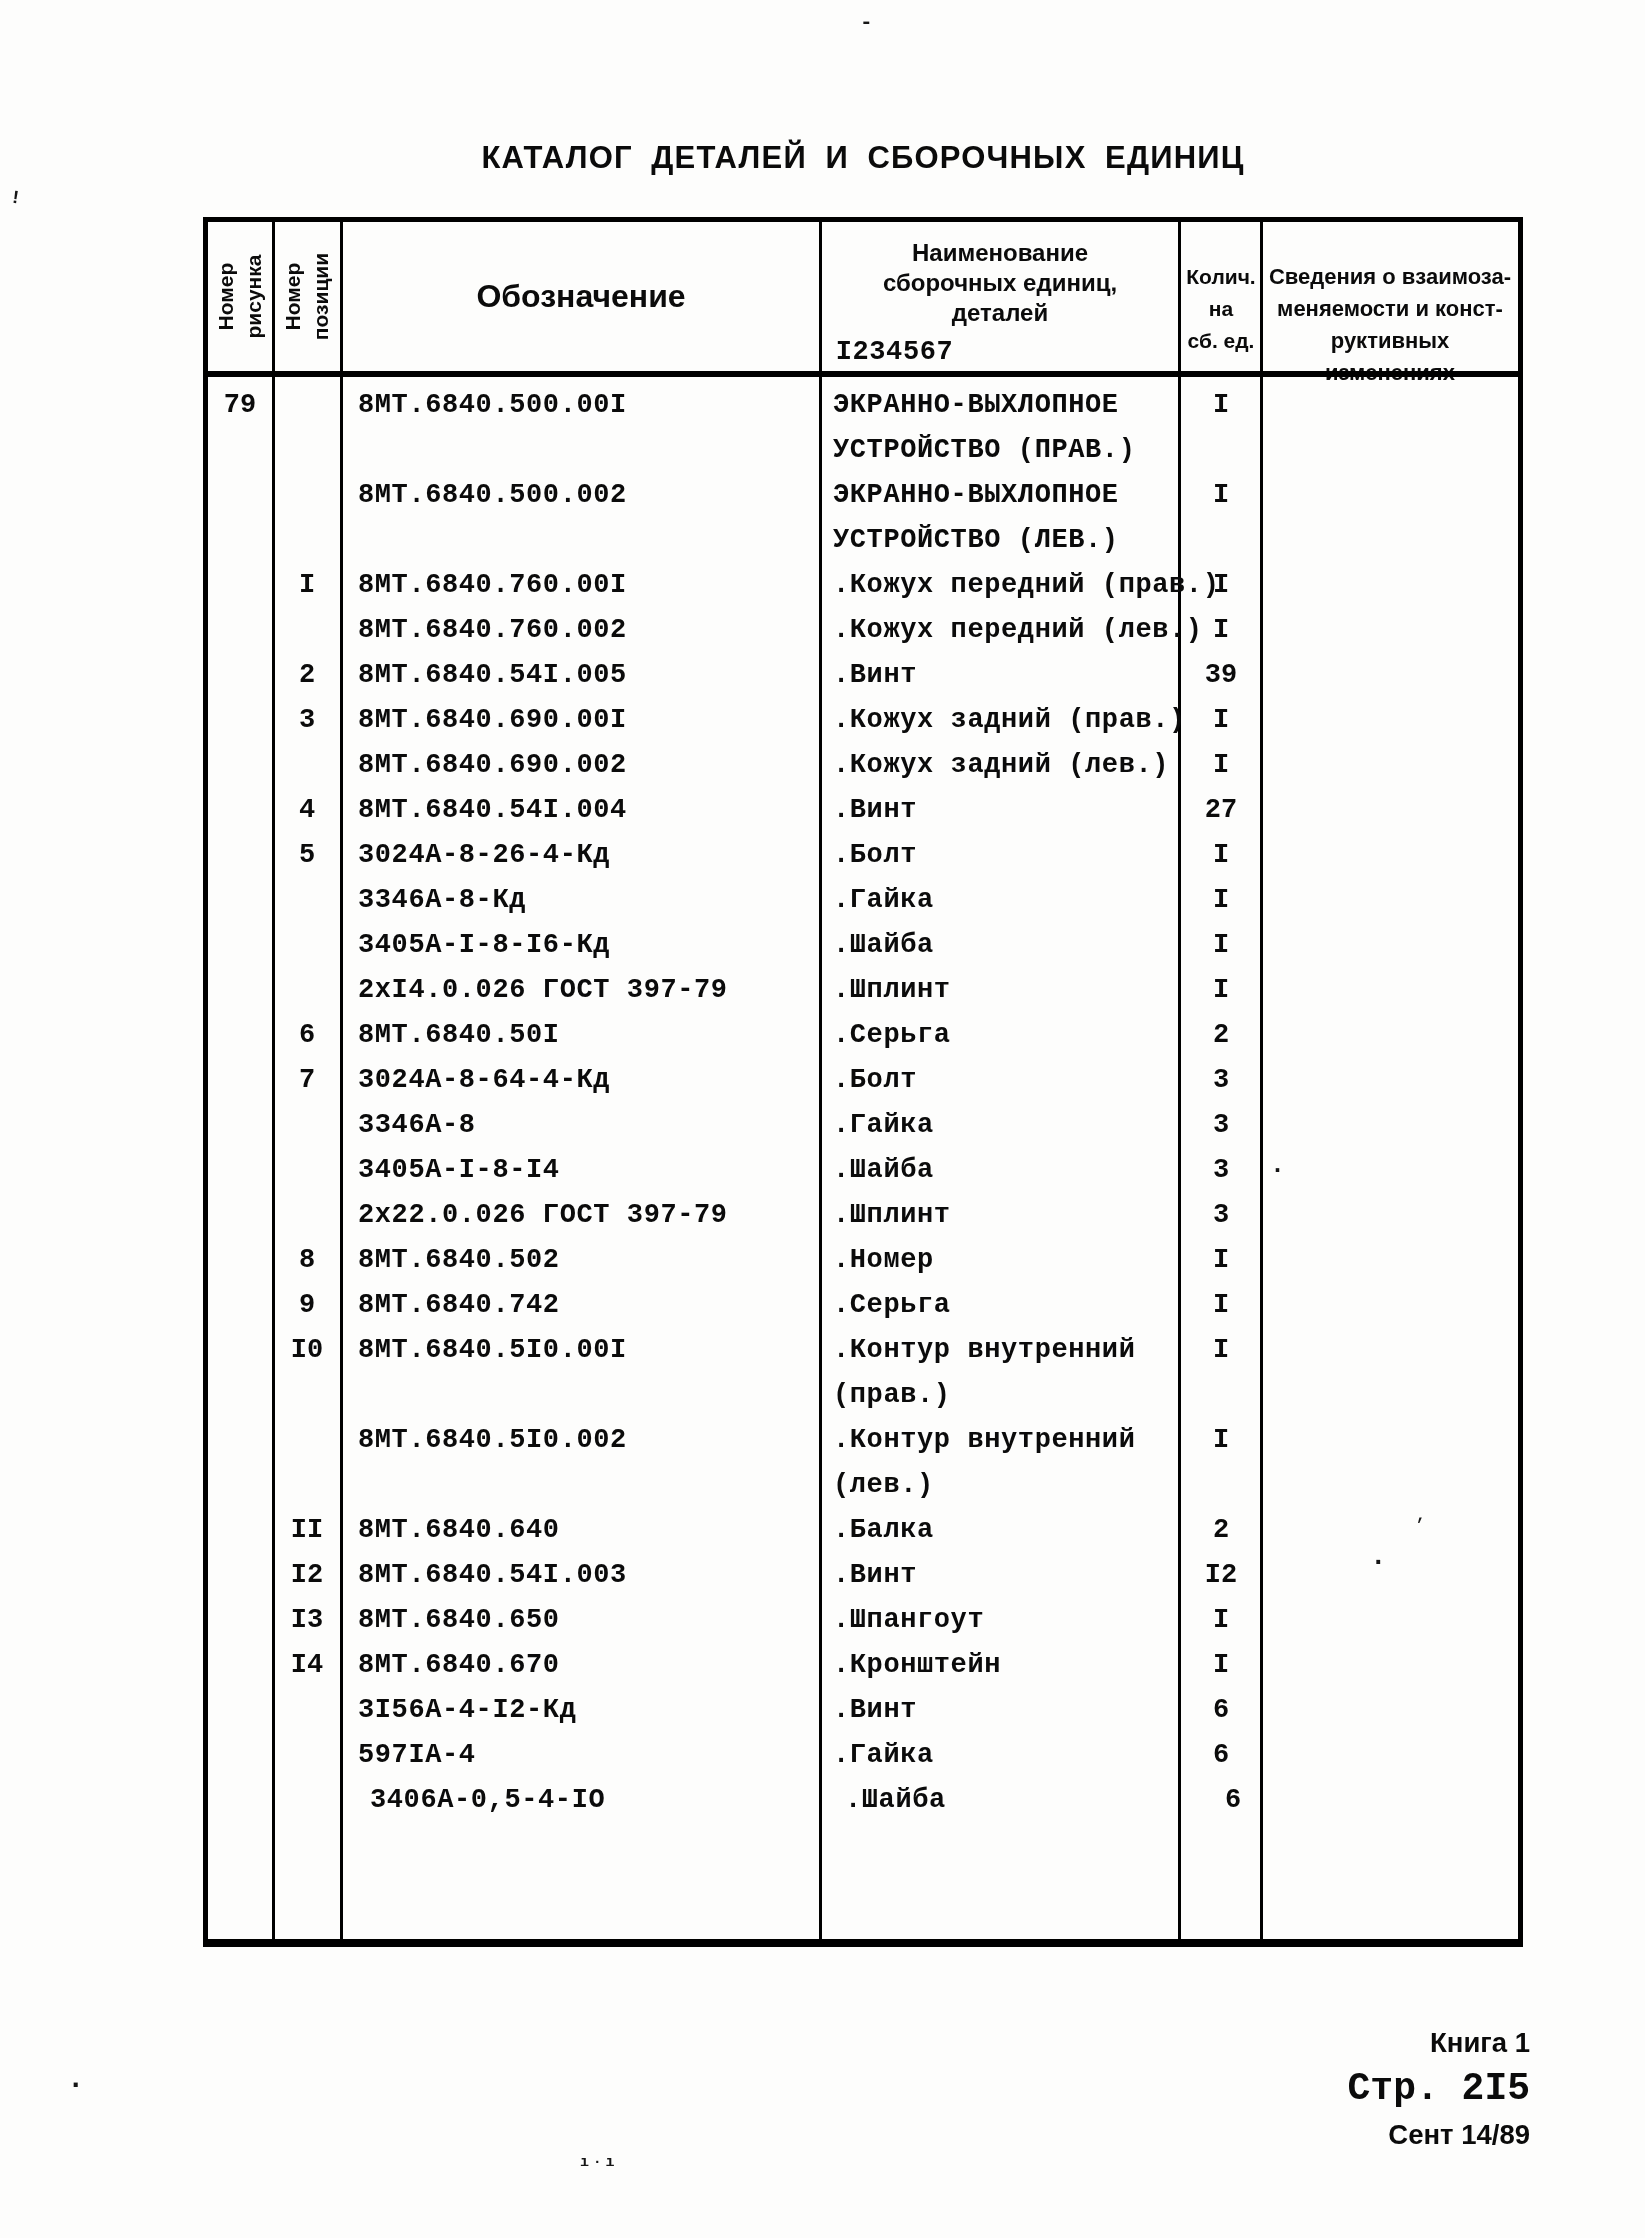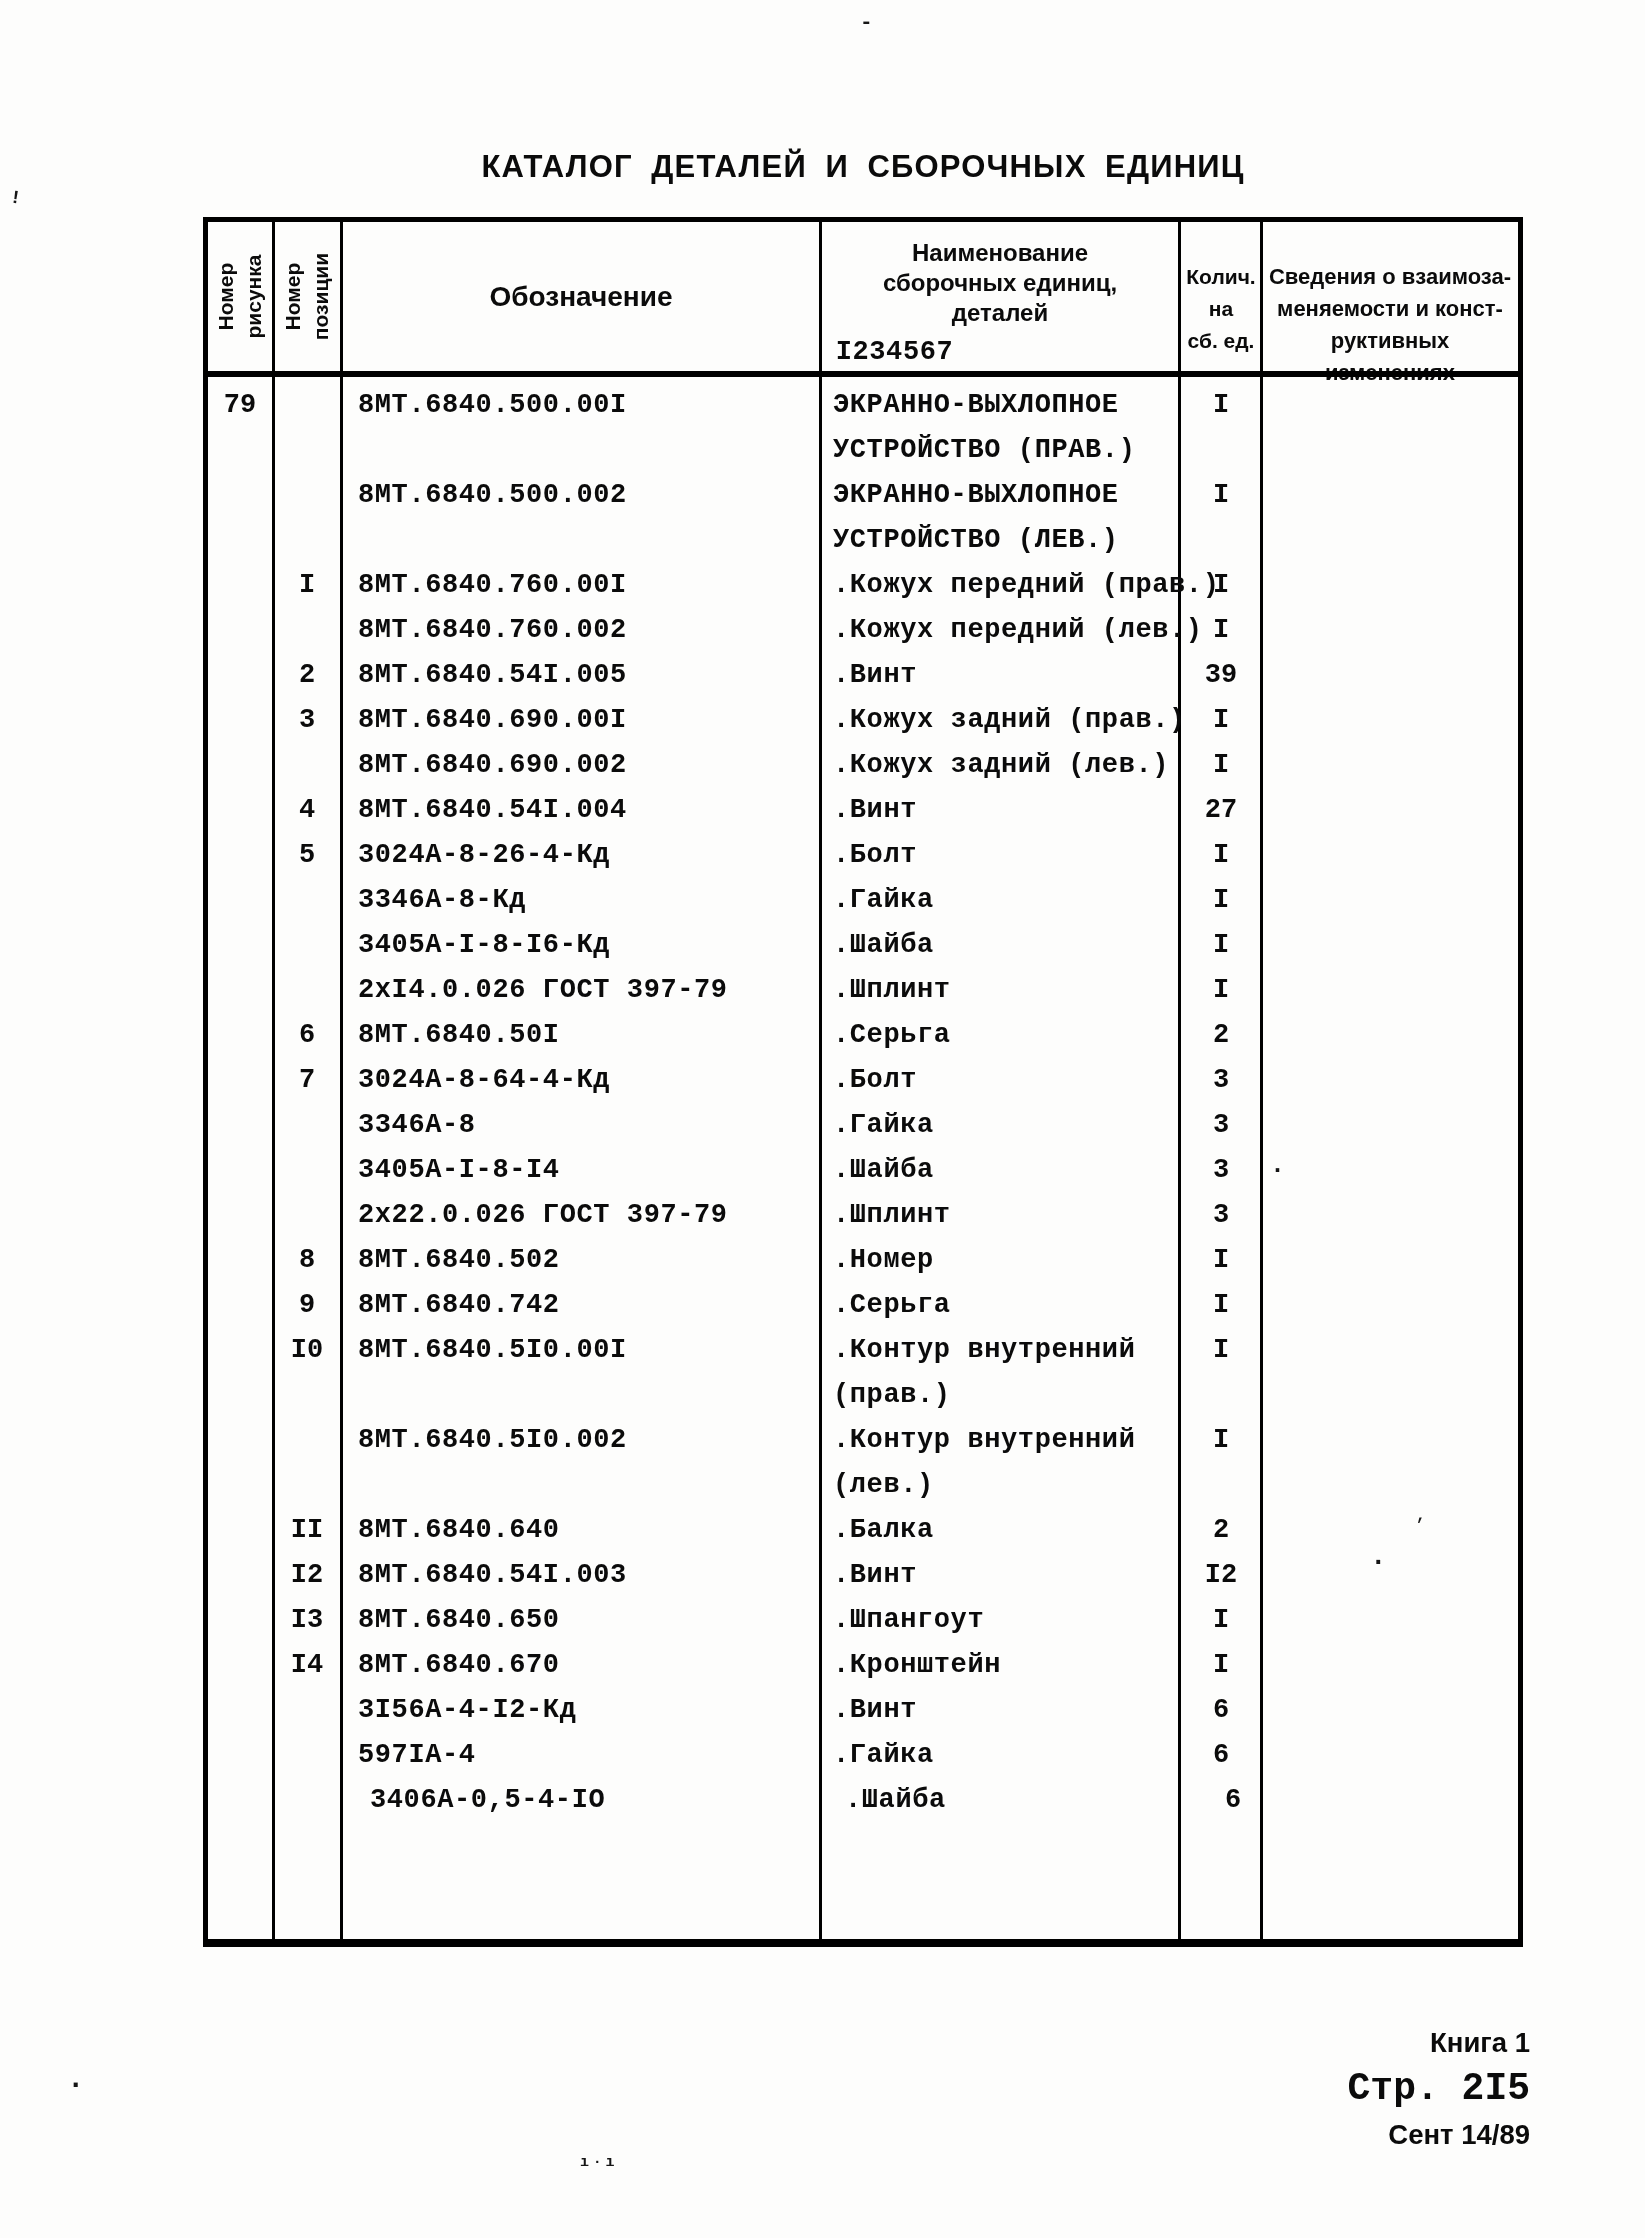--- a/index.html
+++ b/index.html
@@ -15,21 +15,21 @@
   .doc-code{
     position:absolute;left:203px;top:87px;width:1320px;
     text-align:center;
     font-family:"Liberation Sans",sans-serif;
     font-weight:700;font-size:39px;letter-spacing:1.2px;
   }
   .doc-title{
     position:absolute;left:203px;top:140px;width:1320px;
     text-align:center;
     font-family:"Liberation Sans",sans-serif;
-    font-weight:700;font-size:31px;letter-spacing:1.2px;word-spacing:8.7px;margin-top:9px;
+    font-weight:700;font-size:31px;letter-spacing:1.2px;word-spacing:8.7px;
   }
   
   .ptable{
     position:absolute;left:203px;top:217px;
     width:1320px;height:1730px;
     box-sizing:border-box;
     border:5.6px solid #000;border-bottom-width:8px;
   }
   .vl{position:absolute;top:0;bottom:0;width:3.1px;background:#000;}
   .vl1{left:64px;}
@@ -37,21 +37,21 @@
   .vl3{left:611px;}
   .vl4{left:970px;}
   .vl5{left:1052px;}
   .hsep{position:absolute;left:0;right:0;top:149px;height:5.6px;background:#000;}
   
   .hc{position:absolute;top:0;height:149px;box-sizing:border-box;
       font-family:"Liberation Sans",sans-serif;font-weight:700;}
   .hc1{left:0;width:64px;display:flex;align-items:center;justify-content:center;}
   .hc2{left:67px;width:64px;display:flex;align-items:center;justify-content:center;}
   .hc3{left:135px;width:476px;display:flex;align-items:center;justify-content:center;
-       font-size:28px;}
+       font-size:32px;}
   .hc4{left:614px;width:356px;text-align:center;padding-top:16px;font-size:24px;line-height:30px;}
   .hc5{left:974px;width:78px;text-align:center;padding-top:39px;font-size:21px;line-height:32px;}
   .hc6{left:1056px;width:252px;text-align:center;padding-top:39px;font-size:22px;line-height:32px;}
   .vtext{transform:rotate(-90deg);white-space:nowrap;text-align:center;
          font-size:21px;line-height:27.5px;}
   .hnote{
     position:absolute;left:13.7px;bottom:3.7px;
     font-family:"Liberation Mono","DejaVu Sans Mono",monospace;
     font-weight:700;font-size:27px;letter-spacing:0.6px;
   }

